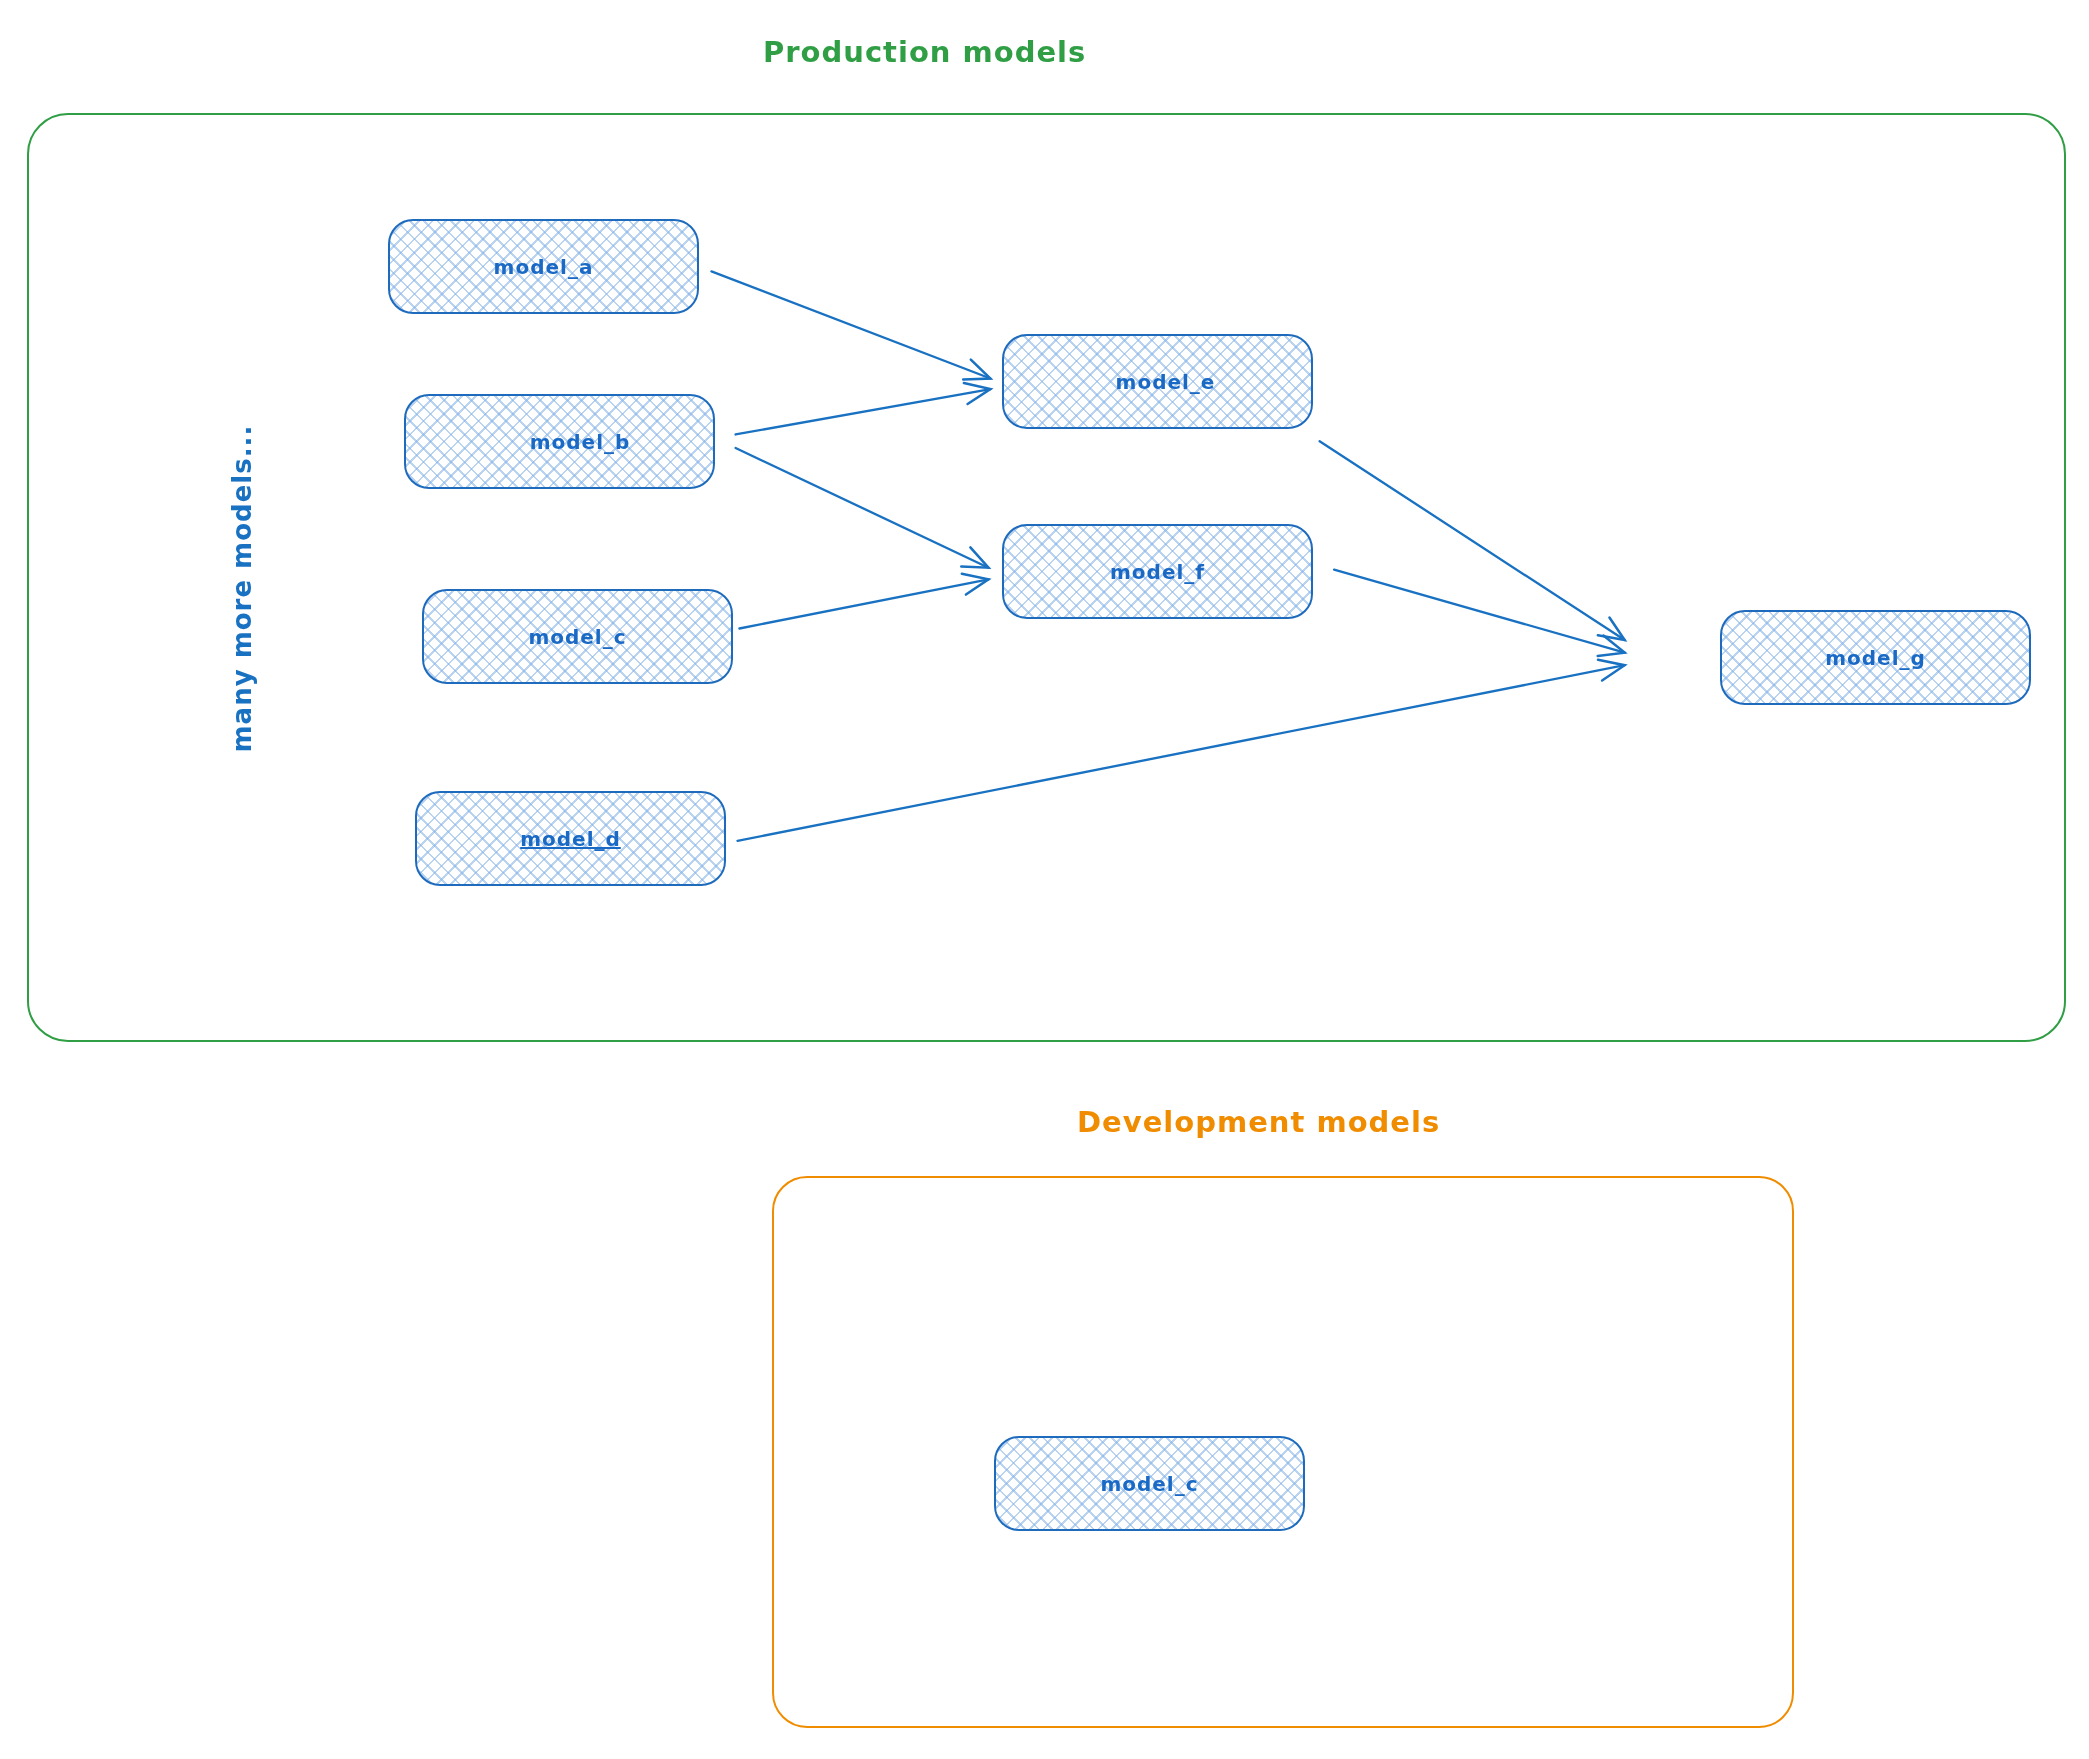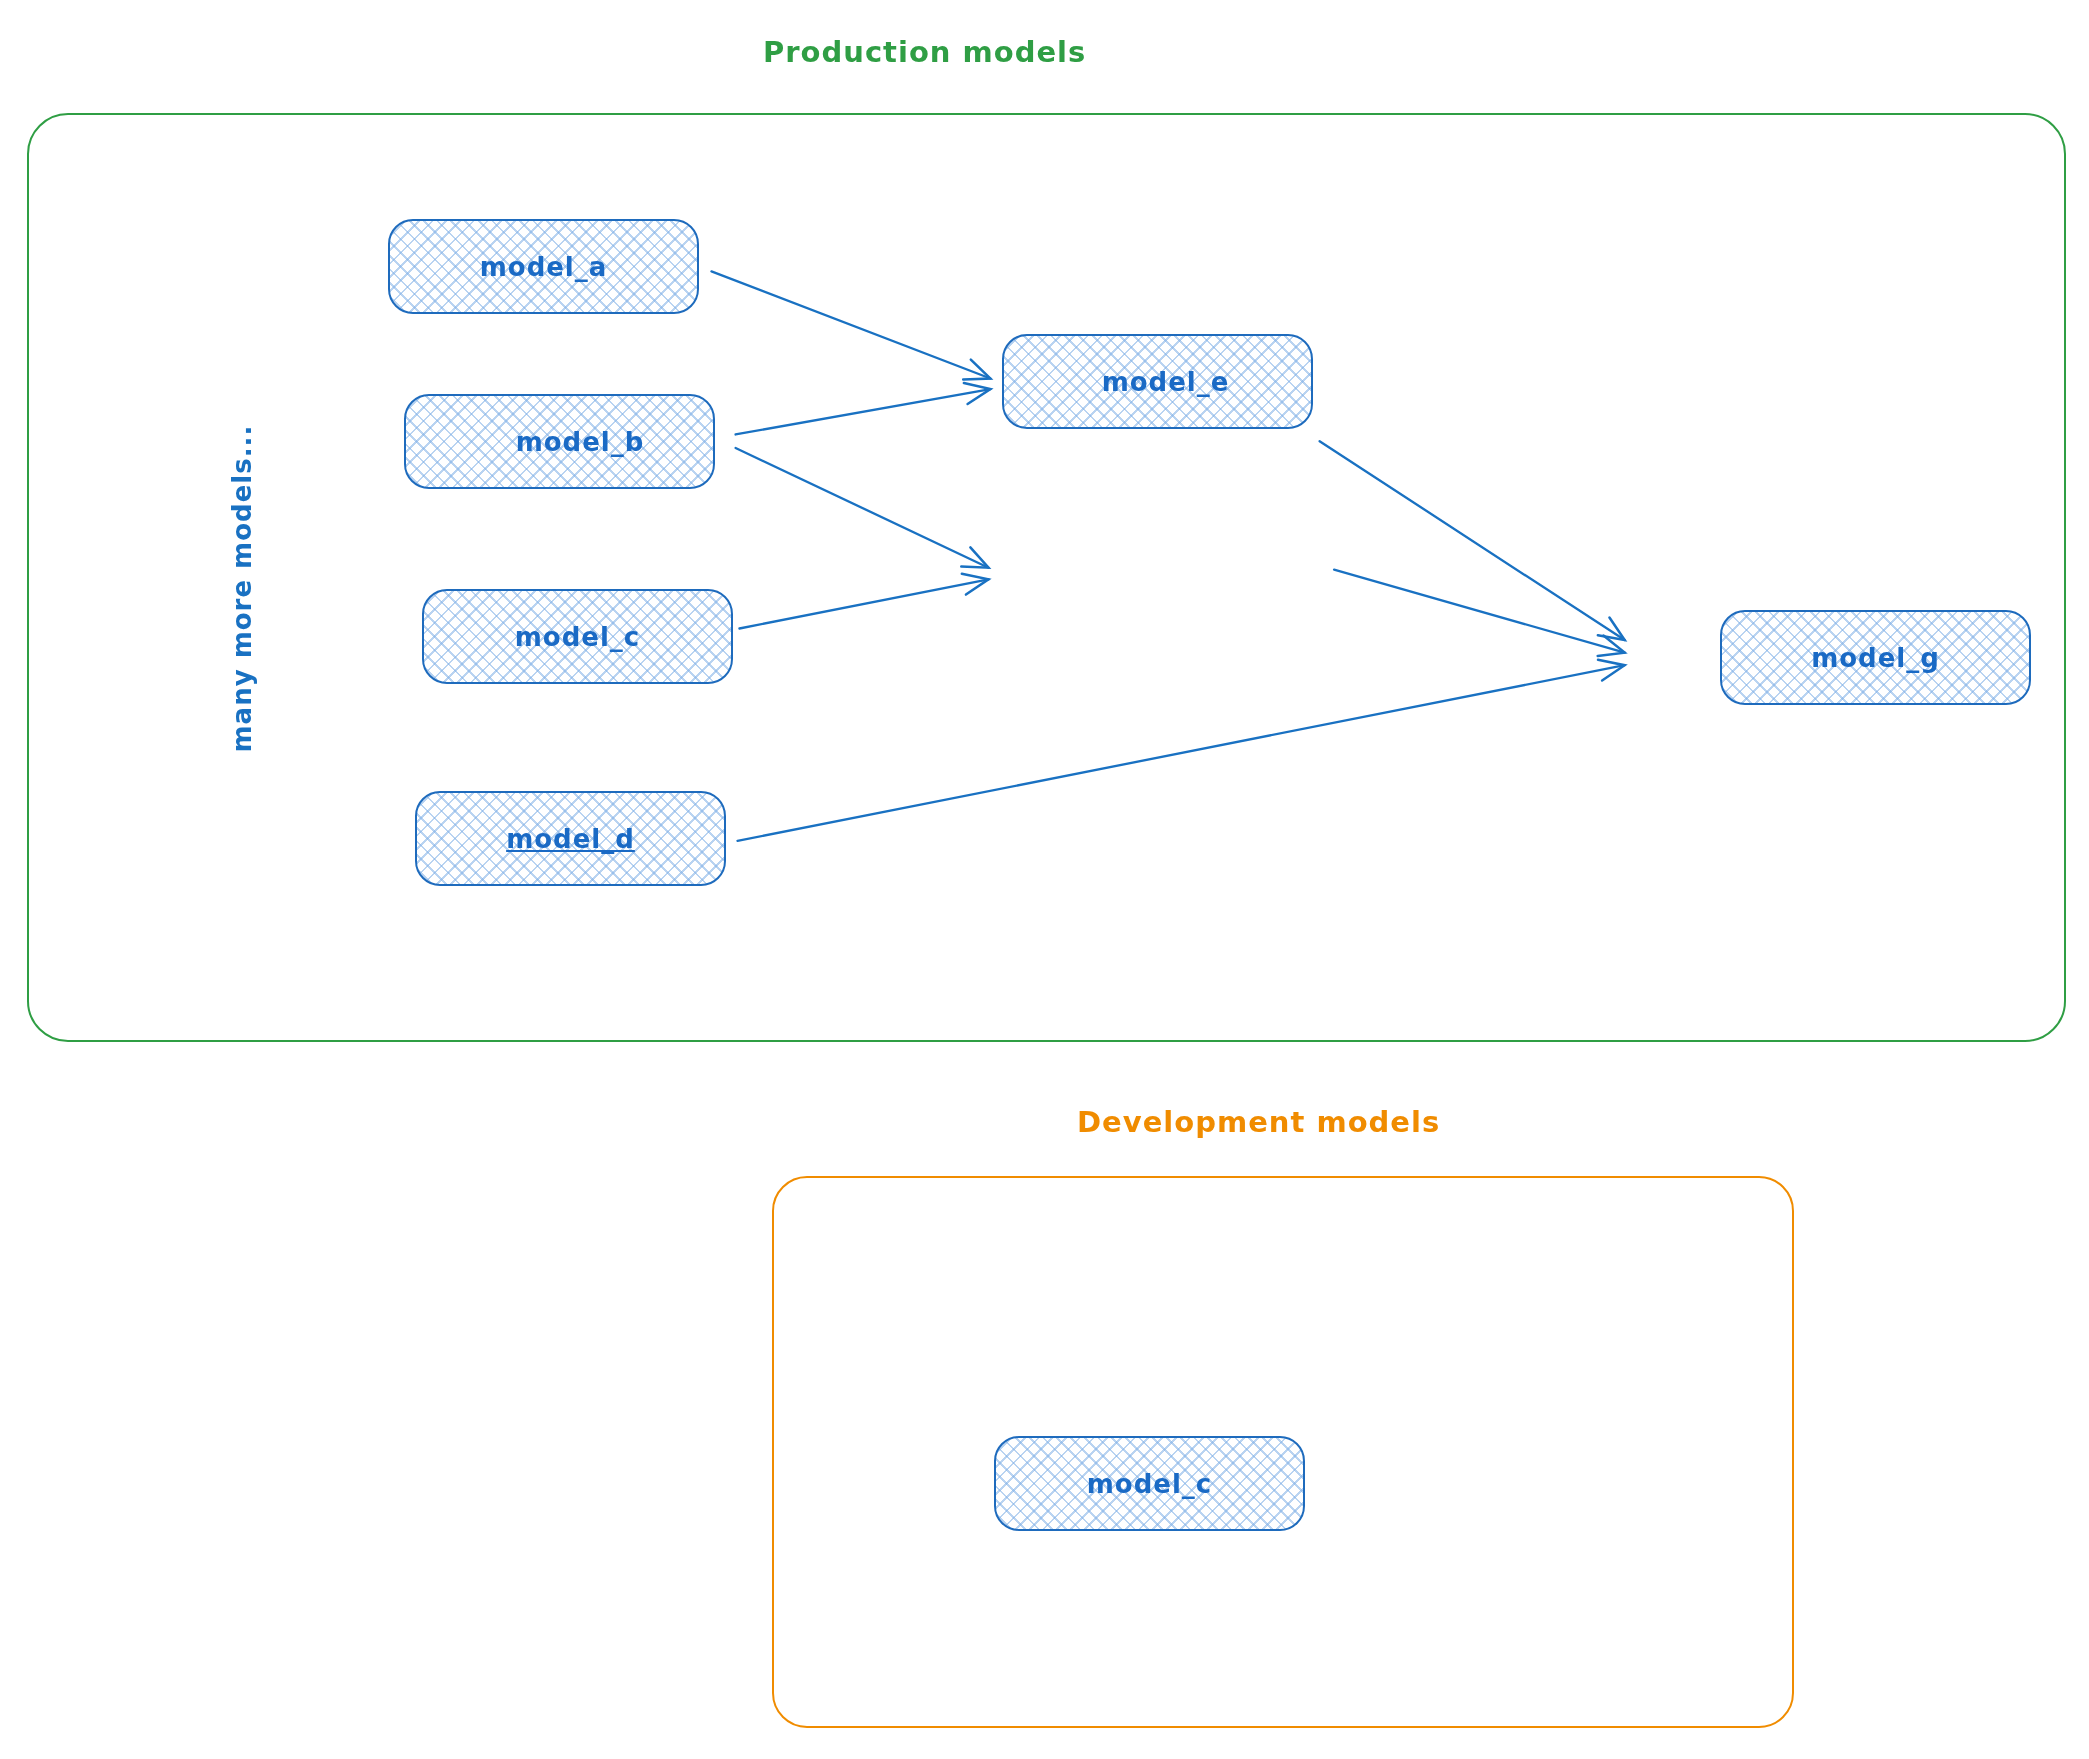--- a/index.html
+++ b/index.html
@@ -73,21 +73,21 @@
   
   .node {
     position: absolute;
     width: 311px; height: 95px;
     border: 2.4px solid #1e6bbd;
     border-radius: 25px;
     display: flex;
     align-items: center;
     justify-content: center;
     color: #1a6ac5;
-    font-size: 26px;
+    font-size: 20px;
     font-weight: bold;
     letter-spacing: 1px;
     background-color: #ffffff;
     background-image:
       repeating-linear-gradient(45deg,  rgba(128,176,230,0.55) 0 1.9px, transparent 1.9px 9.7px),
       repeating-linear-gradient(135deg, rgba(128,176,230,0.55) 0 1.9px, transparent 1.9px 9.7px);
     box-sizing: border-box;
   }
   .node-a { left: 388px;  top: 219px; }
   .node-b { left: 404px;  top: 394px; padding-left: 41px; }
@@ -145,20 +145,23 @@
   </div>
   <div class="node node-c">
     <span>model_c</span>
   </div>
   <div class="node node-d">
     <span>model_d</span>
   </div>
   <div class="node node-e">
     <span>model_e</span>
   </div>
+  <div class="node node-f">
+    <span>model_f</span>
+  </div>
   <div class="node node-g">
     <span>model_g</span>
   </div>
 
   <div class="section-title dev">Development models</div>
 
   <div class="frame dev"></div>
 
   <div class="node node-dev-c">
     <span>model_c</span>

